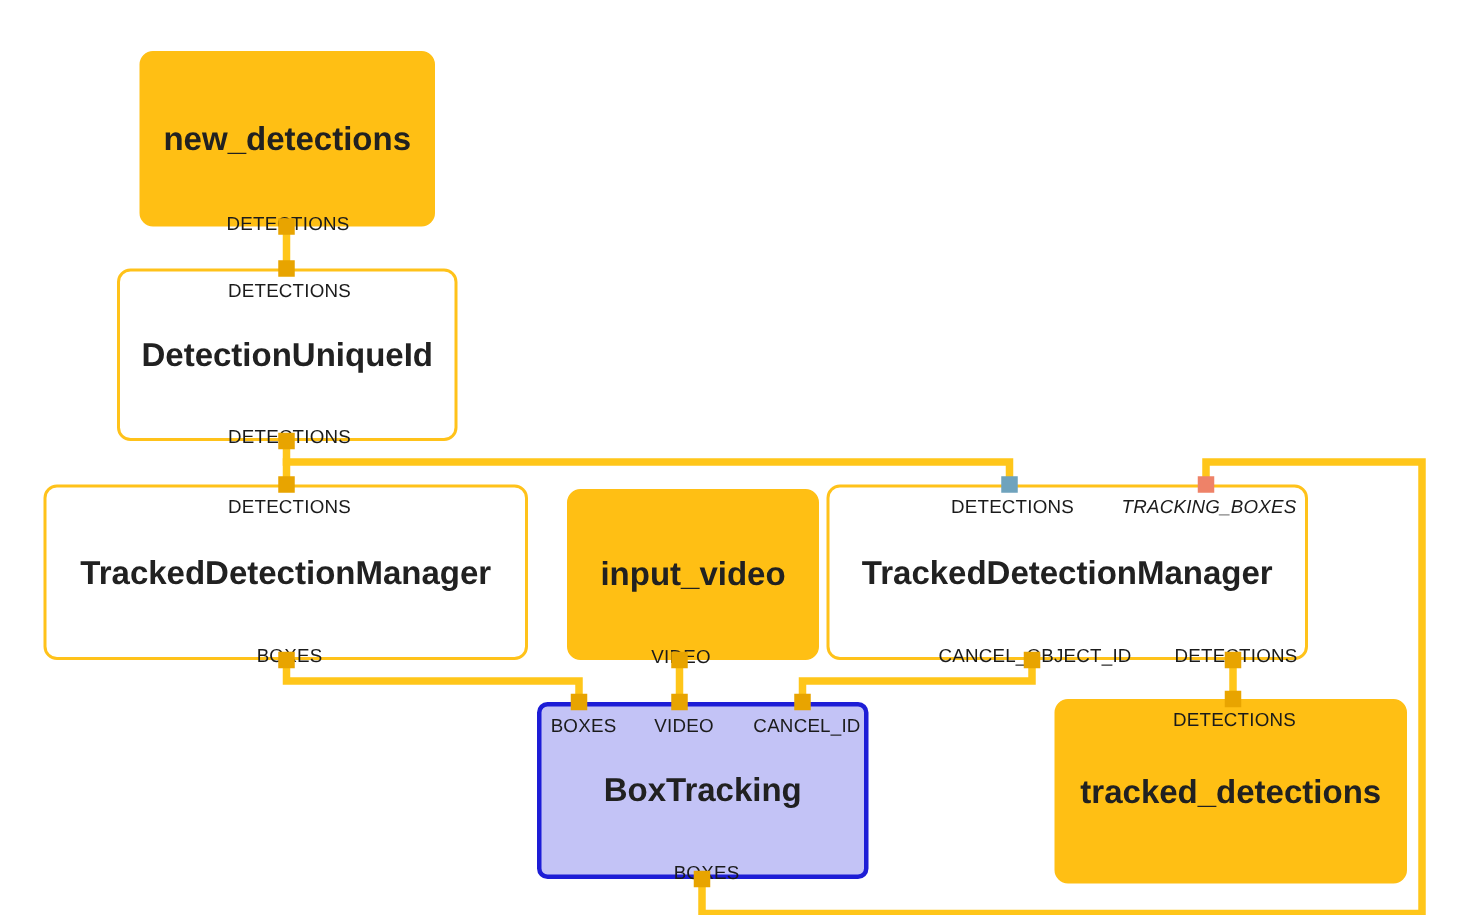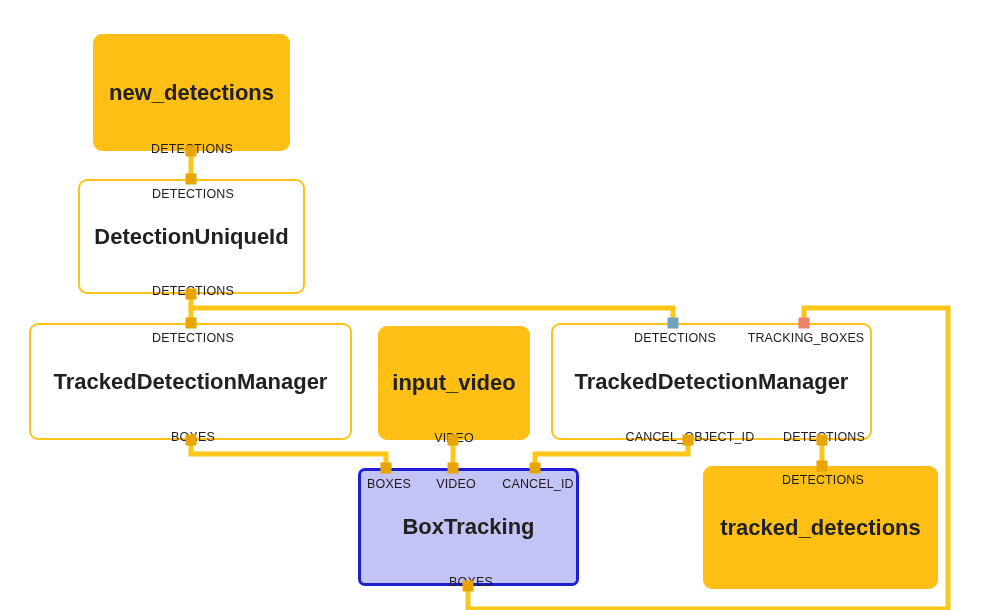--- a/index.html
+++ b/index.html
@@ -118,30 +118,30 @@
       </div>
       <div class="node calc" style="left: 29px; top: 307px; width: 323px; height: 117px;">
         <div class="port-row top">
           <span class="port-label" style="position: absolute; left: 162px; transform: translateX(-50%);">DETECTIONS</span>
         </div>
         <div class="node-title">TrackedDetectionManager</div>
         <div class="port-row bottom">
           <span class="port-label" style="position: absolute; left: 162px; transform: translateX(-50%);">BOXES</span>
         </div>
       </div>
-      <div class="node io" style="left: 378px; top: 310px; width: 152px; height: 114px;">
+      <div class="node io" style="left: 378px; top: 310px; width: 168px; height: 114px;">
         <div class="node-title">input_video</div>
         <div class="port-row bottom">
           <span class="port-label" style="position: absolute; left: 75px; transform: translateX(-50%);">VIDEO</span>
         </div>
       </div>
       <div class="node calc" style="left: 551px; top: 307px; width: 321px; height: 117px;">
         <div class="port-row top">
           <span class="port-label" style="position: absolute; left: 122px; transform: translateX(-50%);">DETECTIONS</span>
-          <span class="port-label" style="position: absolute; left: 253px; transform: translateX(-50%);">TRACKING_BOXES</span>
+          <span class="port-label" style="position: absolute; left: 253px; transform: translateX(-50%); font-style: italic;">TRACKING_BOXES</span>
         </div>
         <div class="node-title">TrackedDetectionManager</div>
         <div class="port-row bottom">
           <span class="port-label" style="position: absolute; left: 137px; transform: translateX(-50%);">CANCEL_OBJECT_ID</span>
           <span class="port-label" style="position: absolute; left: 271px; transform: translateX(-50%);">DETECTIONS</span>
         </div>
       </div>
       <div class="node subgraph" style="left: 358px; top: 452px; width: 221px; height: 118px;">
         <div class="port-row top">
           <span class="port-label" style="position: absolute; left: 28px; transform: translateX(-50%);">BOXES</span>

